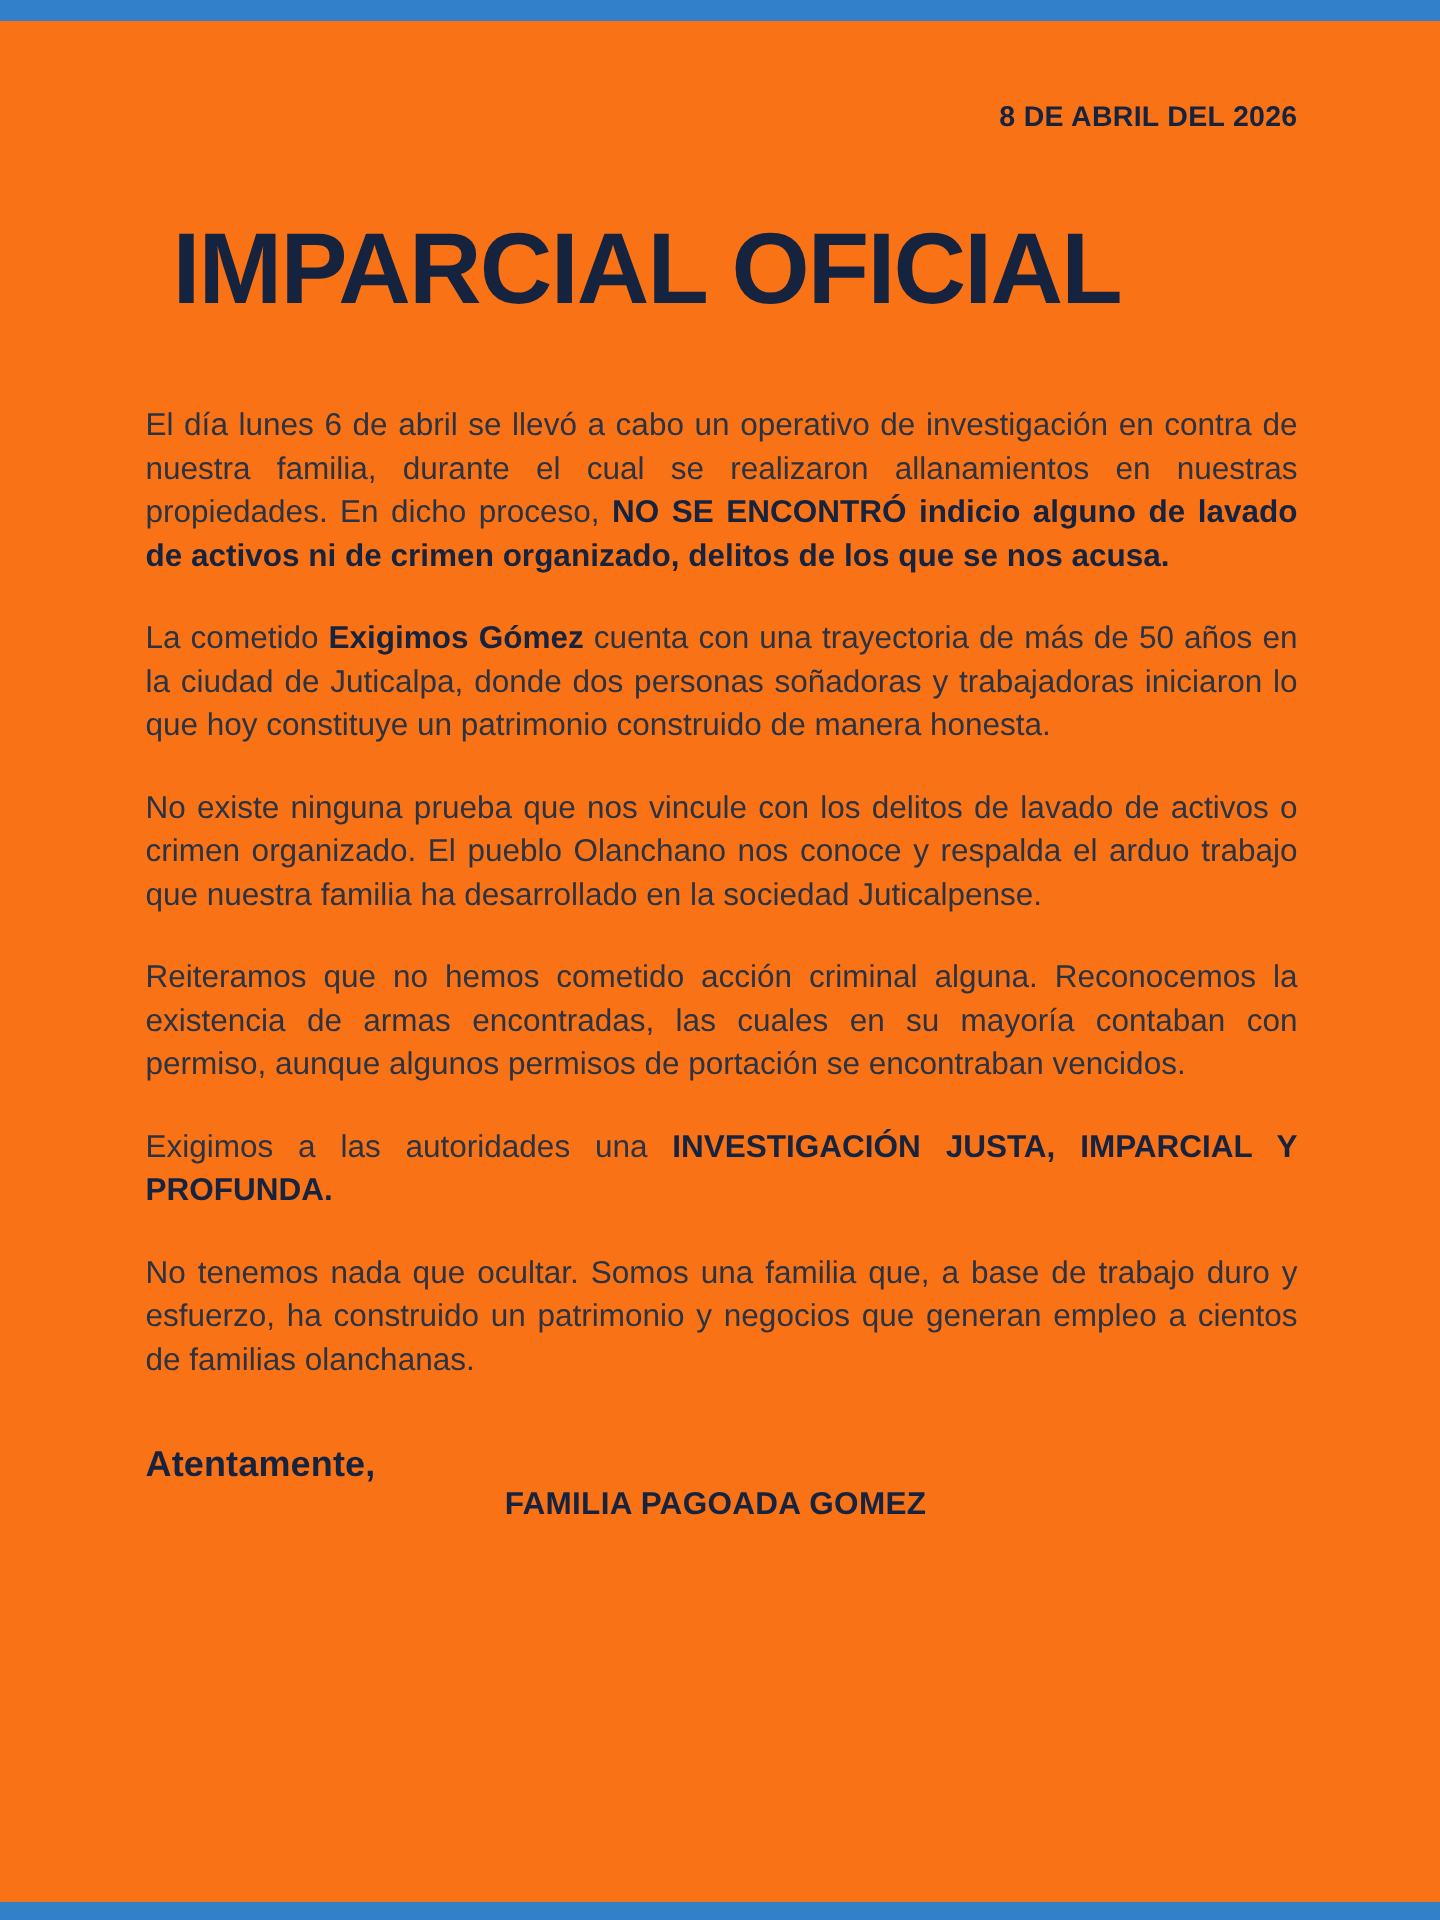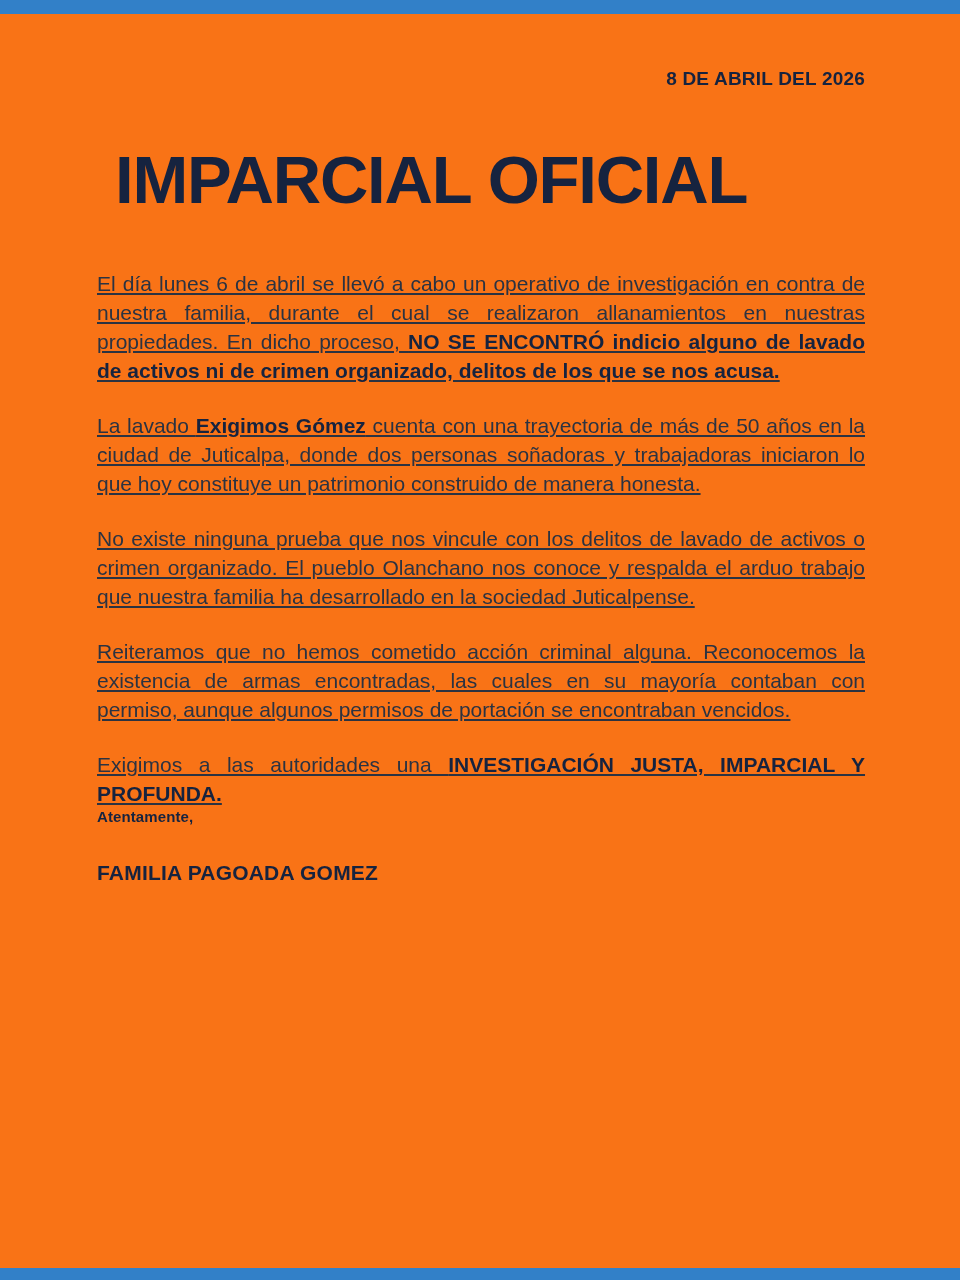--- a/index.html
+++ b/index.html
@@ -63,38 +63,37 @@
     margin-top: 56px;
   }
   p.para {
     margin: 12px 0 26px 0;
     font-size: 21px;
     line-height: 29px;
     color: #2b3342;
     text-align: justify;
     text-justify: inter-word;
     hyphens: none;
-    text-decoration: underline;
   }
   p.para:last-of-type {
     margin-bottom: 0;
   }
   p.para b, .bold {
     font-weight: 700;
     color: #16233f;
   }
   .signoff {
-    font-size: 15px;
+    margin-top: 42px;
+    font-size: 24px;
     font-weight: 700;
     color: #16233f;
     letter-spacing: 0.1px;
   }
   .signature {
-    margin-top: 36px;
-    text-align: left;
+    text-align: center;
     font-size: 21px;
     font-weight: 700;
     letter-spacing: 0.2px;
     color: #16233f;
     padding-right: 8px;
   }
 </style>
 </head>
 <body>
 
@@ -103,24 +102,25 @@
   <div class="top-bar"></div>
 
   <div class="content">
 
     <div class="date-line">8 DE ABRIL DEL 2026</div>
 
     <h1 class="doc-title">IMPARCIAL OFICIAL</h1>
 
     <div class="body-block">
       <p class="para"><span>El día lunes 6 de abril se llevó a cabo un operativo de investigación en contra de nuestra familia, durante el cual se realizaron allanamientos en nuestras propiedades. En dicho proceso, </span><b>NO SE ENCONTRÓ indicio alguno de lavado de activos ni de crimen organizado, delitos de los que se nos acusa.</b></p>
-      <p class="para"><span>La lavado </span><b>Exigimos Gómez</b><span> cuenta con una trayectoria de más de 50 años en la ciudad de Juticalpa, donde dos personas soñadoras y trabajadoras iniciaron lo que hoy constituye un patrimonio construido de manera honesta.</span></p>
+      <p class="para"><span>La cometido </span><b>Exigimos Gómez</b><span> cuenta con una trayectoria de más de 50 años en la ciudad de Juticalpa, donde dos personas soñadoras y trabajadoras iniciaron lo que hoy constituye un patrimonio construido de manera honesta.</span></p>
       <p class="para"><span>No existe ninguna prueba que nos vincule con los delitos de lavado de activos o crimen organizado. El pueblo Olanchano nos conoce y respalda el arduo trabajo que nuestra familia ha desarrollado en la sociedad Juticalpense.</span></p>
       <p class="para"><span>Reiteramos que no hemos cometido acción criminal alguna. Reconocemos la existencia de armas encontradas, las cuales en su mayoría contaban con permiso, aunque algunos permisos de portación se encontraban vencidos.</span></p>
       <p class="para"><span>Exigimos a las autoridades una </span><b>INVESTIGACIÓN JUSTA, IMPARCIAL Y PROFUNDA.</b></p>
+      <p class="para"><span>No tenemos nada que ocultar. Somos una familia que, a base de trabajo duro y esfuerzo, ha construido un patrimonio y negocios que generan empleo a cientos de familias olanchanas.</span></p>
     </div>
 
     <div class="signoff">Atentamente,</div>
 
     <div class="signature">FAMILIA PAGOADA GOMEZ</div>
 
   </div>
 
   <div class="bottom-bar"></div>
 

